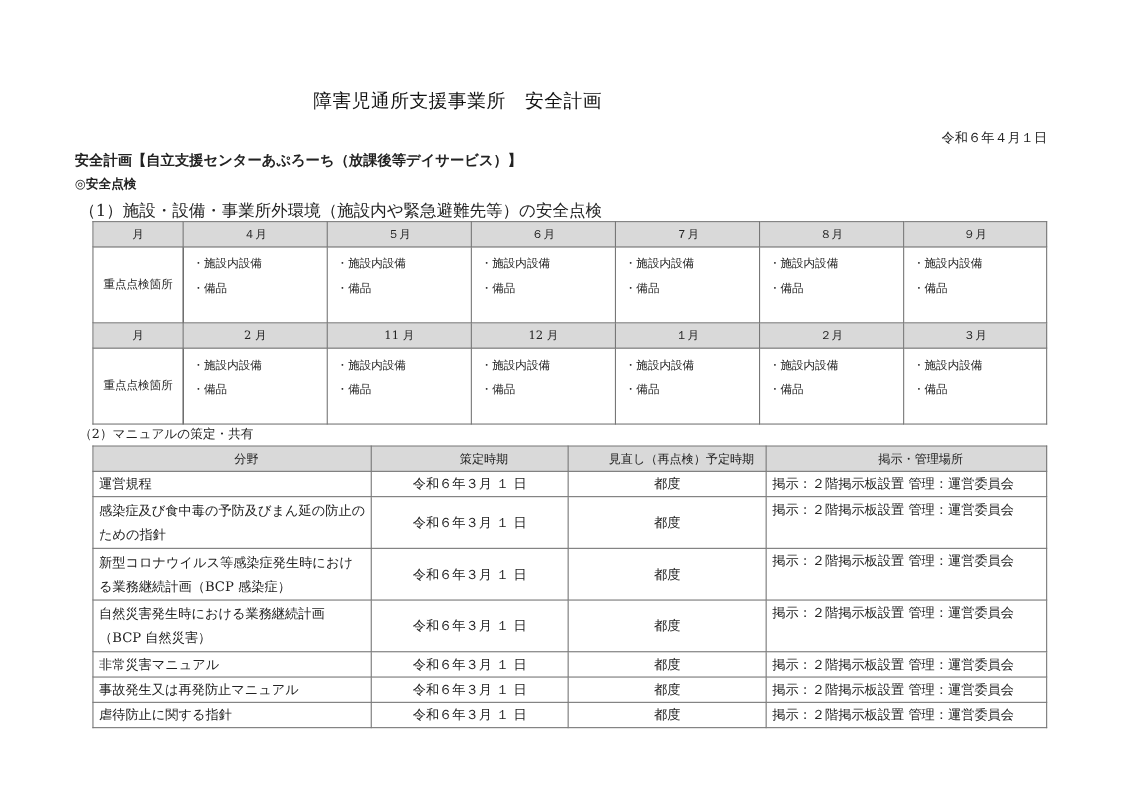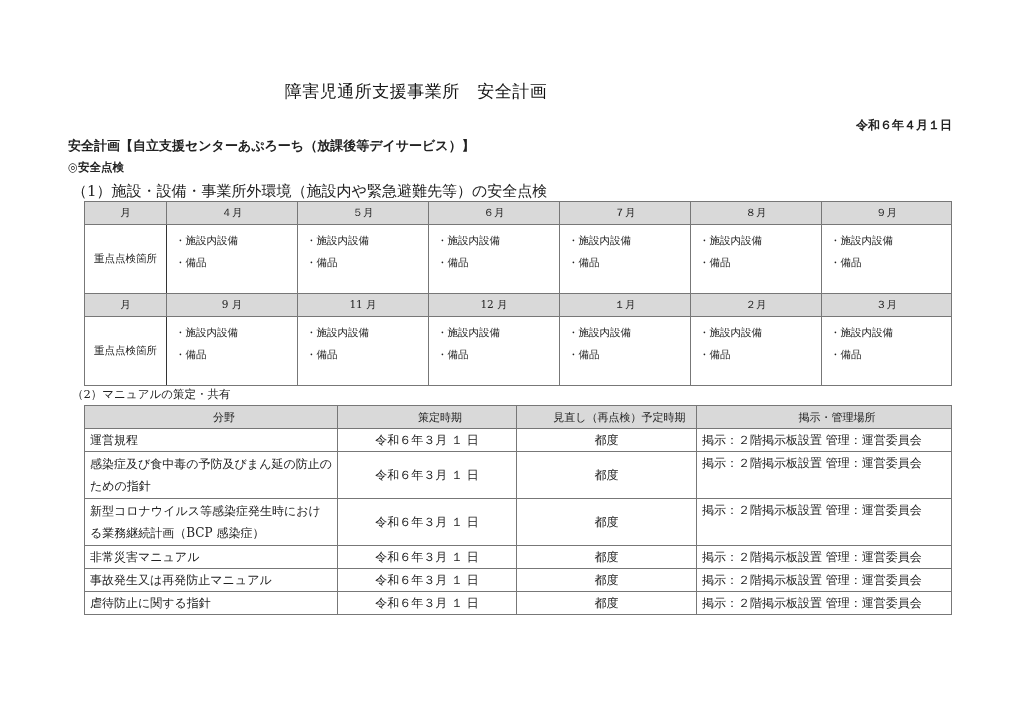--- a/index.html
+++ b/index.html
@@ -1,20 +1,20 @@
 <!DOCTYPE html>
 <html><head>
 <meta charset="utf-8">
 <style>
   html, body { margin:0; padding:0; background:#ffffff; }
   body { width:1024px; height:724px; position:relative; overflow:hidden;
          font-family:"DejaVu Serif","Liberation Serif",serif; color:#222; }
   .abs { position:absolute; }
   #doc-title { left:0; width:832px; top:80px; text-align:center; font-size:17px; letter-spacing:0.5px; color:#111; }
-  #doc-date { right:72px; top:117px; font-size:12px;font-weight:bold; }
+  #doc-date { right:72px; top:117px; font-size:12px; }
   #plan-heading { left:68px; top:137px; font-size:13px; font-weight:bold; font-family:"DejaVu Sans","Liberation Sans",sans-serif;text-align:right; }
   #check-heading { left:68px; top:160px; font-size:11.5px;font-weight:bold; }
   #sec1-heading { left:72px; top:182px; font-size:15px; }
   #sec2-heading { left:72px; top:387px; font-size:11.5px; }
 
   table { border-collapse:collapse; position:absolute; table-layout:fixed; }
   td, th { border:1px solid #777; padding:0; font-weight:normal; }
   .hdr td, .hdr th { background:#d9d9d9; }
 
   #inspect-table { left:84px; top:201px; width:867px; font-size:10.5px; }
@@ -88,21 +88,21 @@
           <span class="item">・備品</span>
         </td>
     <td class="body">
           <span class="item">・施設内設備</span>
           <span class="item">・備品</span>
         </td>
   </tr>
 
   <tr class="hdr">
     <th class="body-left">月</th>
-    <th>9 月</th>
+    <th>2 月</th>
     <th>11 月</th>
     <th>12 月</th>
     <th>１月</th>
     <th>２月</th>
     <th>３月</th>
   </tr>
   <tr>
     <td class="body label body-left">重点点検箇所</td>
     <td class="body">
           <span class="item">・施設内設備</span>
@@ -159,20 +159,26 @@
     <td class="c">令和６年３月 １ 日</td>
     <td class="c">都度</td>
     <td class="loc">掲示：２階掲示板設置 管理：運営委員会</td>
   </tr>
   <tr class="dbl thick-top">
     <td>新型コロナウイルス等感染症発生時における業務継続計画（BCP 感染症）</td>
     <td class="c">令和６年３月 １ 日</td>
     <td class="c">都度</td>
     <td class="loc">掲示：２階掲示板設置 管理：運営委員会</td>
   </tr>
+  <tr class="dbl thick-top">
+    <td>自然災害発生時における業務継続計画（BCP 自然災害）</td>
+    <td class="c">令和６年３月 １ 日</td>
+    <td class="c">都度</td>
+    <td class="loc">掲示：２階掲示板設置 管理：運営委員会</td>
+  </tr>
   <tr class="single thick-top">
     <td>非常災害マニュアル</td>
     <td class="c">令和６年３月 １ 日</td>
     <td class="c">都度</td>
     <td class="loc">掲示：２階掲示板設置 管理：運営委員会</td>
   </tr>
   <tr class="single">
     <td>事故発生又は再発防止マニュアル</td>
     <td class="c">令和６年３月 １ 日</td>
     <td class="c">都度</td>

